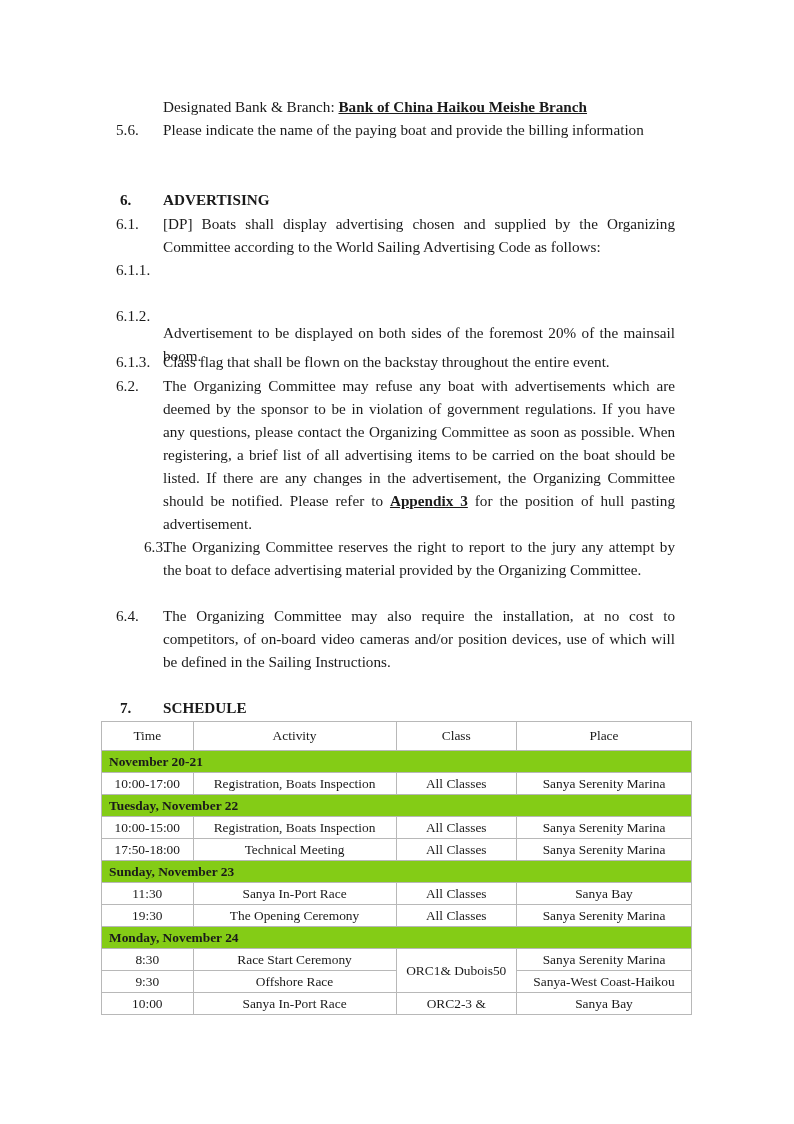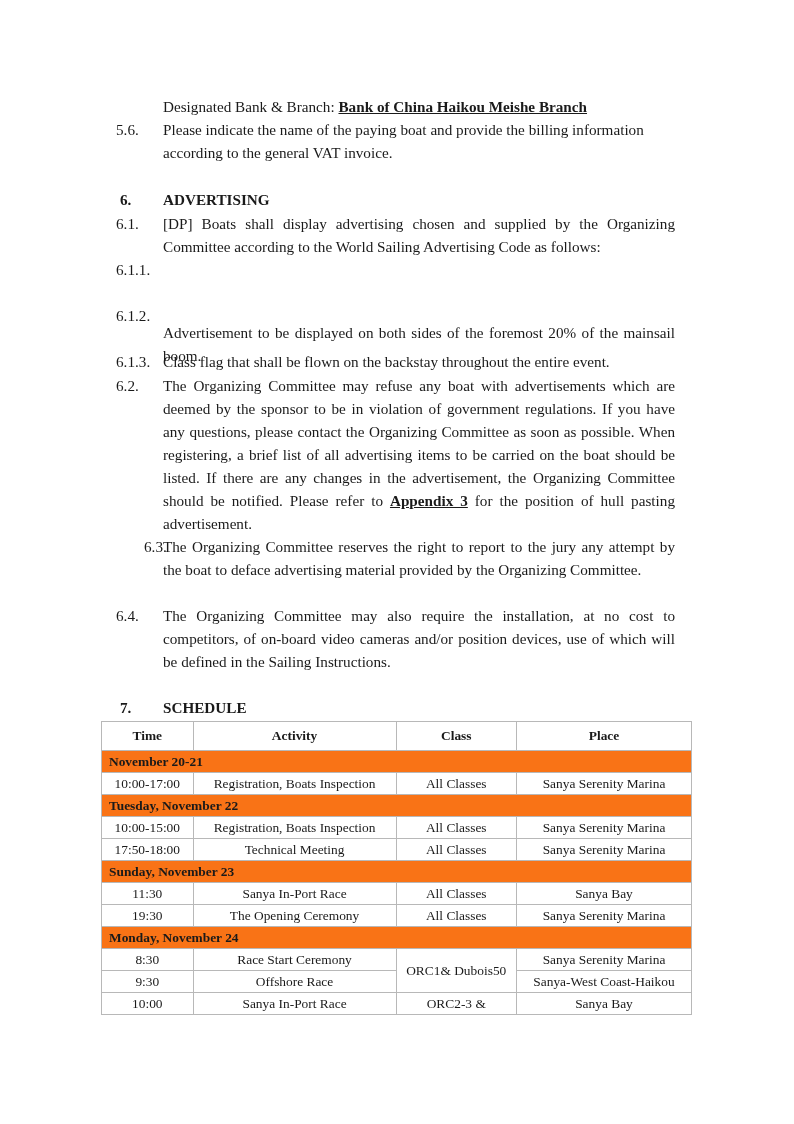--- a/index.html
+++ b/index.html
@@ -8,36 +8,35 @@
   .page { position: absolute; left: 0; top: 0; width: 794px; height: 952px; }
   .line { position: absolute; white-space: nowrap; line-height: 23px; }
   .para { position: absolute; left: 163px; width: 512px; line-height: 23px; text-align: justify; }
   .num { position: absolute; left: 116px; line-height: 23px; }
   .bold { font-weight: bold; }
   .ul { text-decoration: underline; }
   .heading { position: absolute; font-weight: bold; line-height: 23px; }
   table.sched { position: absolute; left: 101px; top: 721px; width: 591px; border-collapse: collapse;
                 font-size: 13.4px; }
   table.sched td, table.sched th { border: 1px solid #b8b8b8; text-align: center; padding: 0; height: 21px; }
-  table.sched th { height: 28px; font-weight: bold; margin-top: 18px; }
-  table.sched tr.day td { background: #f97316; text-align: left; font-weight: bold; padding-left: 7px; height: 21px; }
+  table.sched th { height: 28px; font-weight: normal; margin-top: 18px; }
+  table.sched tr.day td { background: #84cc16; text-align: left; font-weight: bold; padding-left: 7px; height: 21px; }
   .c1 { width: 91px; } .c2 { width: 203px; } .c3 { width: 120px; } .c4 { width: 175px; }
 </style>
 </head>
 <body>
 
 <div class="page">
 
   <div class="line" style="left:163px; top:95px;">
     <span>Designated Bank &amp; Branch: </span><span class="bold ul">Bank of China Haikou Meishe Branch</span>
   </div>
 
   <div class="num" style="top:118px;">5.6.</div>
   <div class="line" style="left:163px; top:118px;">Please indicate the name of the paying boat and provide the billing information</div>
-  <div class="line" style="left:163px; top:141px;">according to the general VAT invoice.</div>
 
   <div class="heading" style="left:120px; top:188px;">6.</div>
   <div class="heading" style="left:163px; top:188px;">ADVERTISING</div>
 
   <div class="num" style="top:212px;">6.1.</div>
   <div class="para" style="top:212px;">[DP] Boats shall display advertising chosen and supplied by the Organizing Committee according to the World Sailing Advertising Code as follows:</div>
 
   <div class="num" style="top:258px;">6.1.1.</div>
 
   <div class="num" style="top:304px;">6.1.2.</div>

